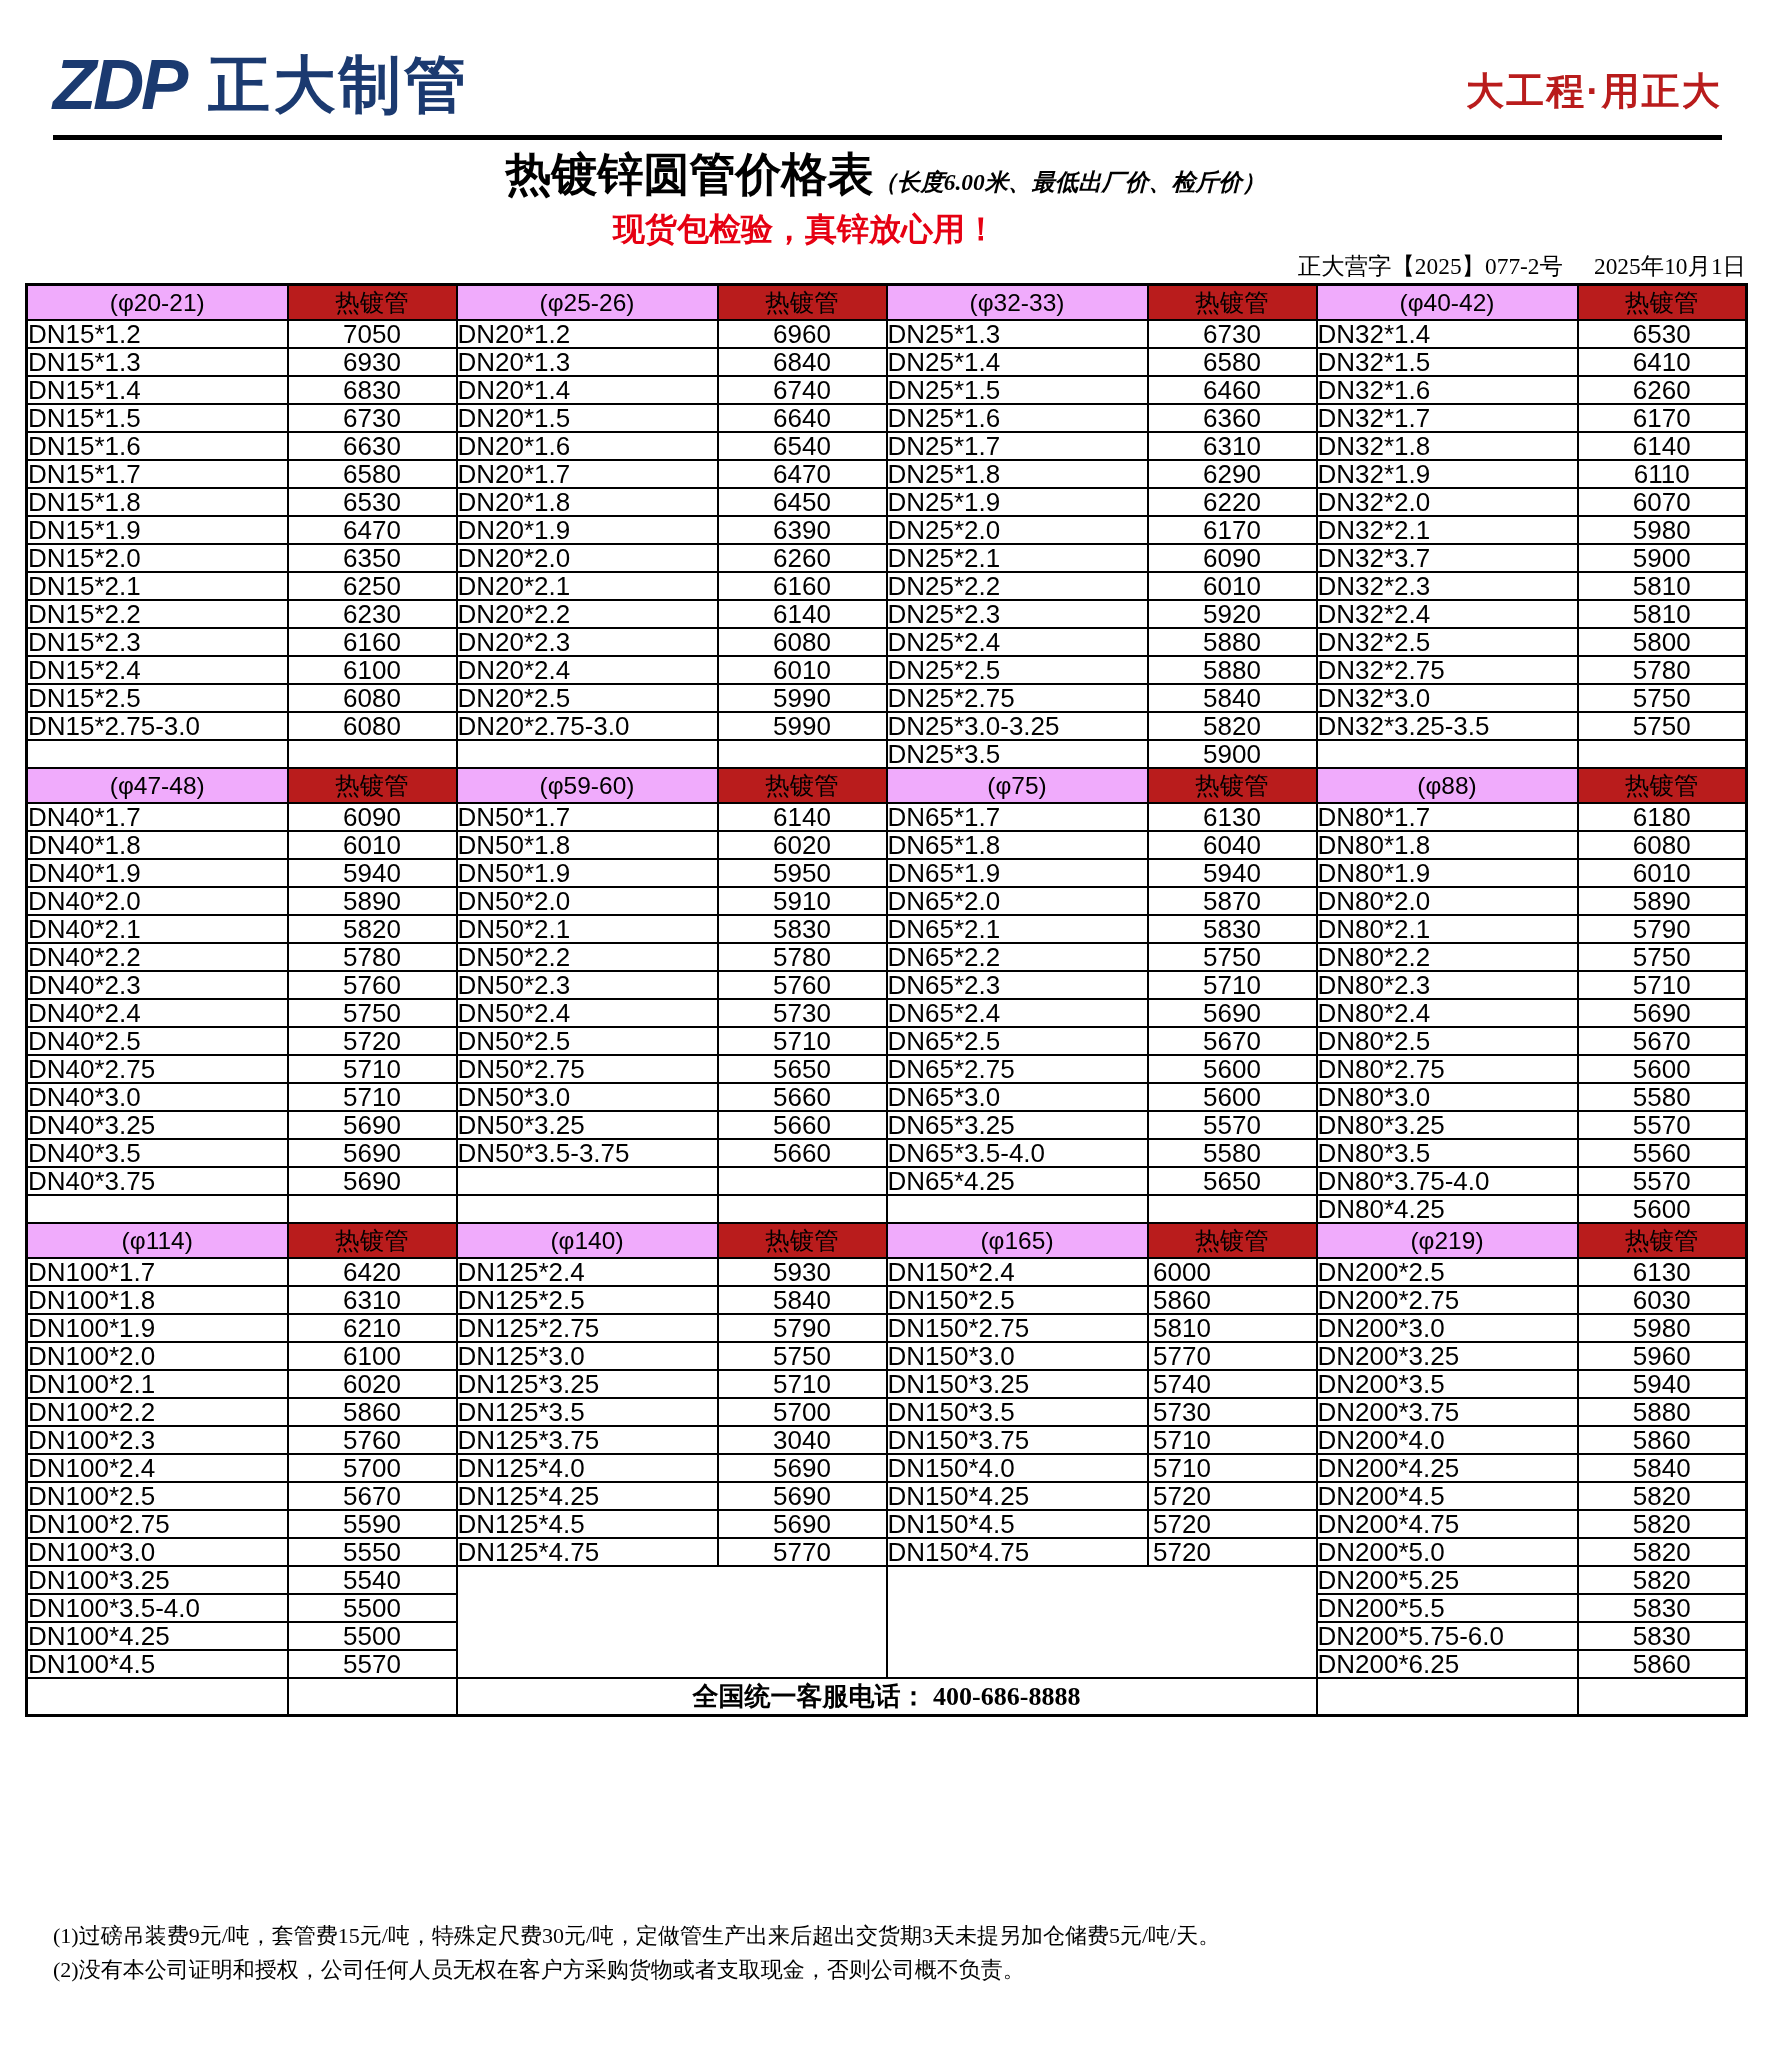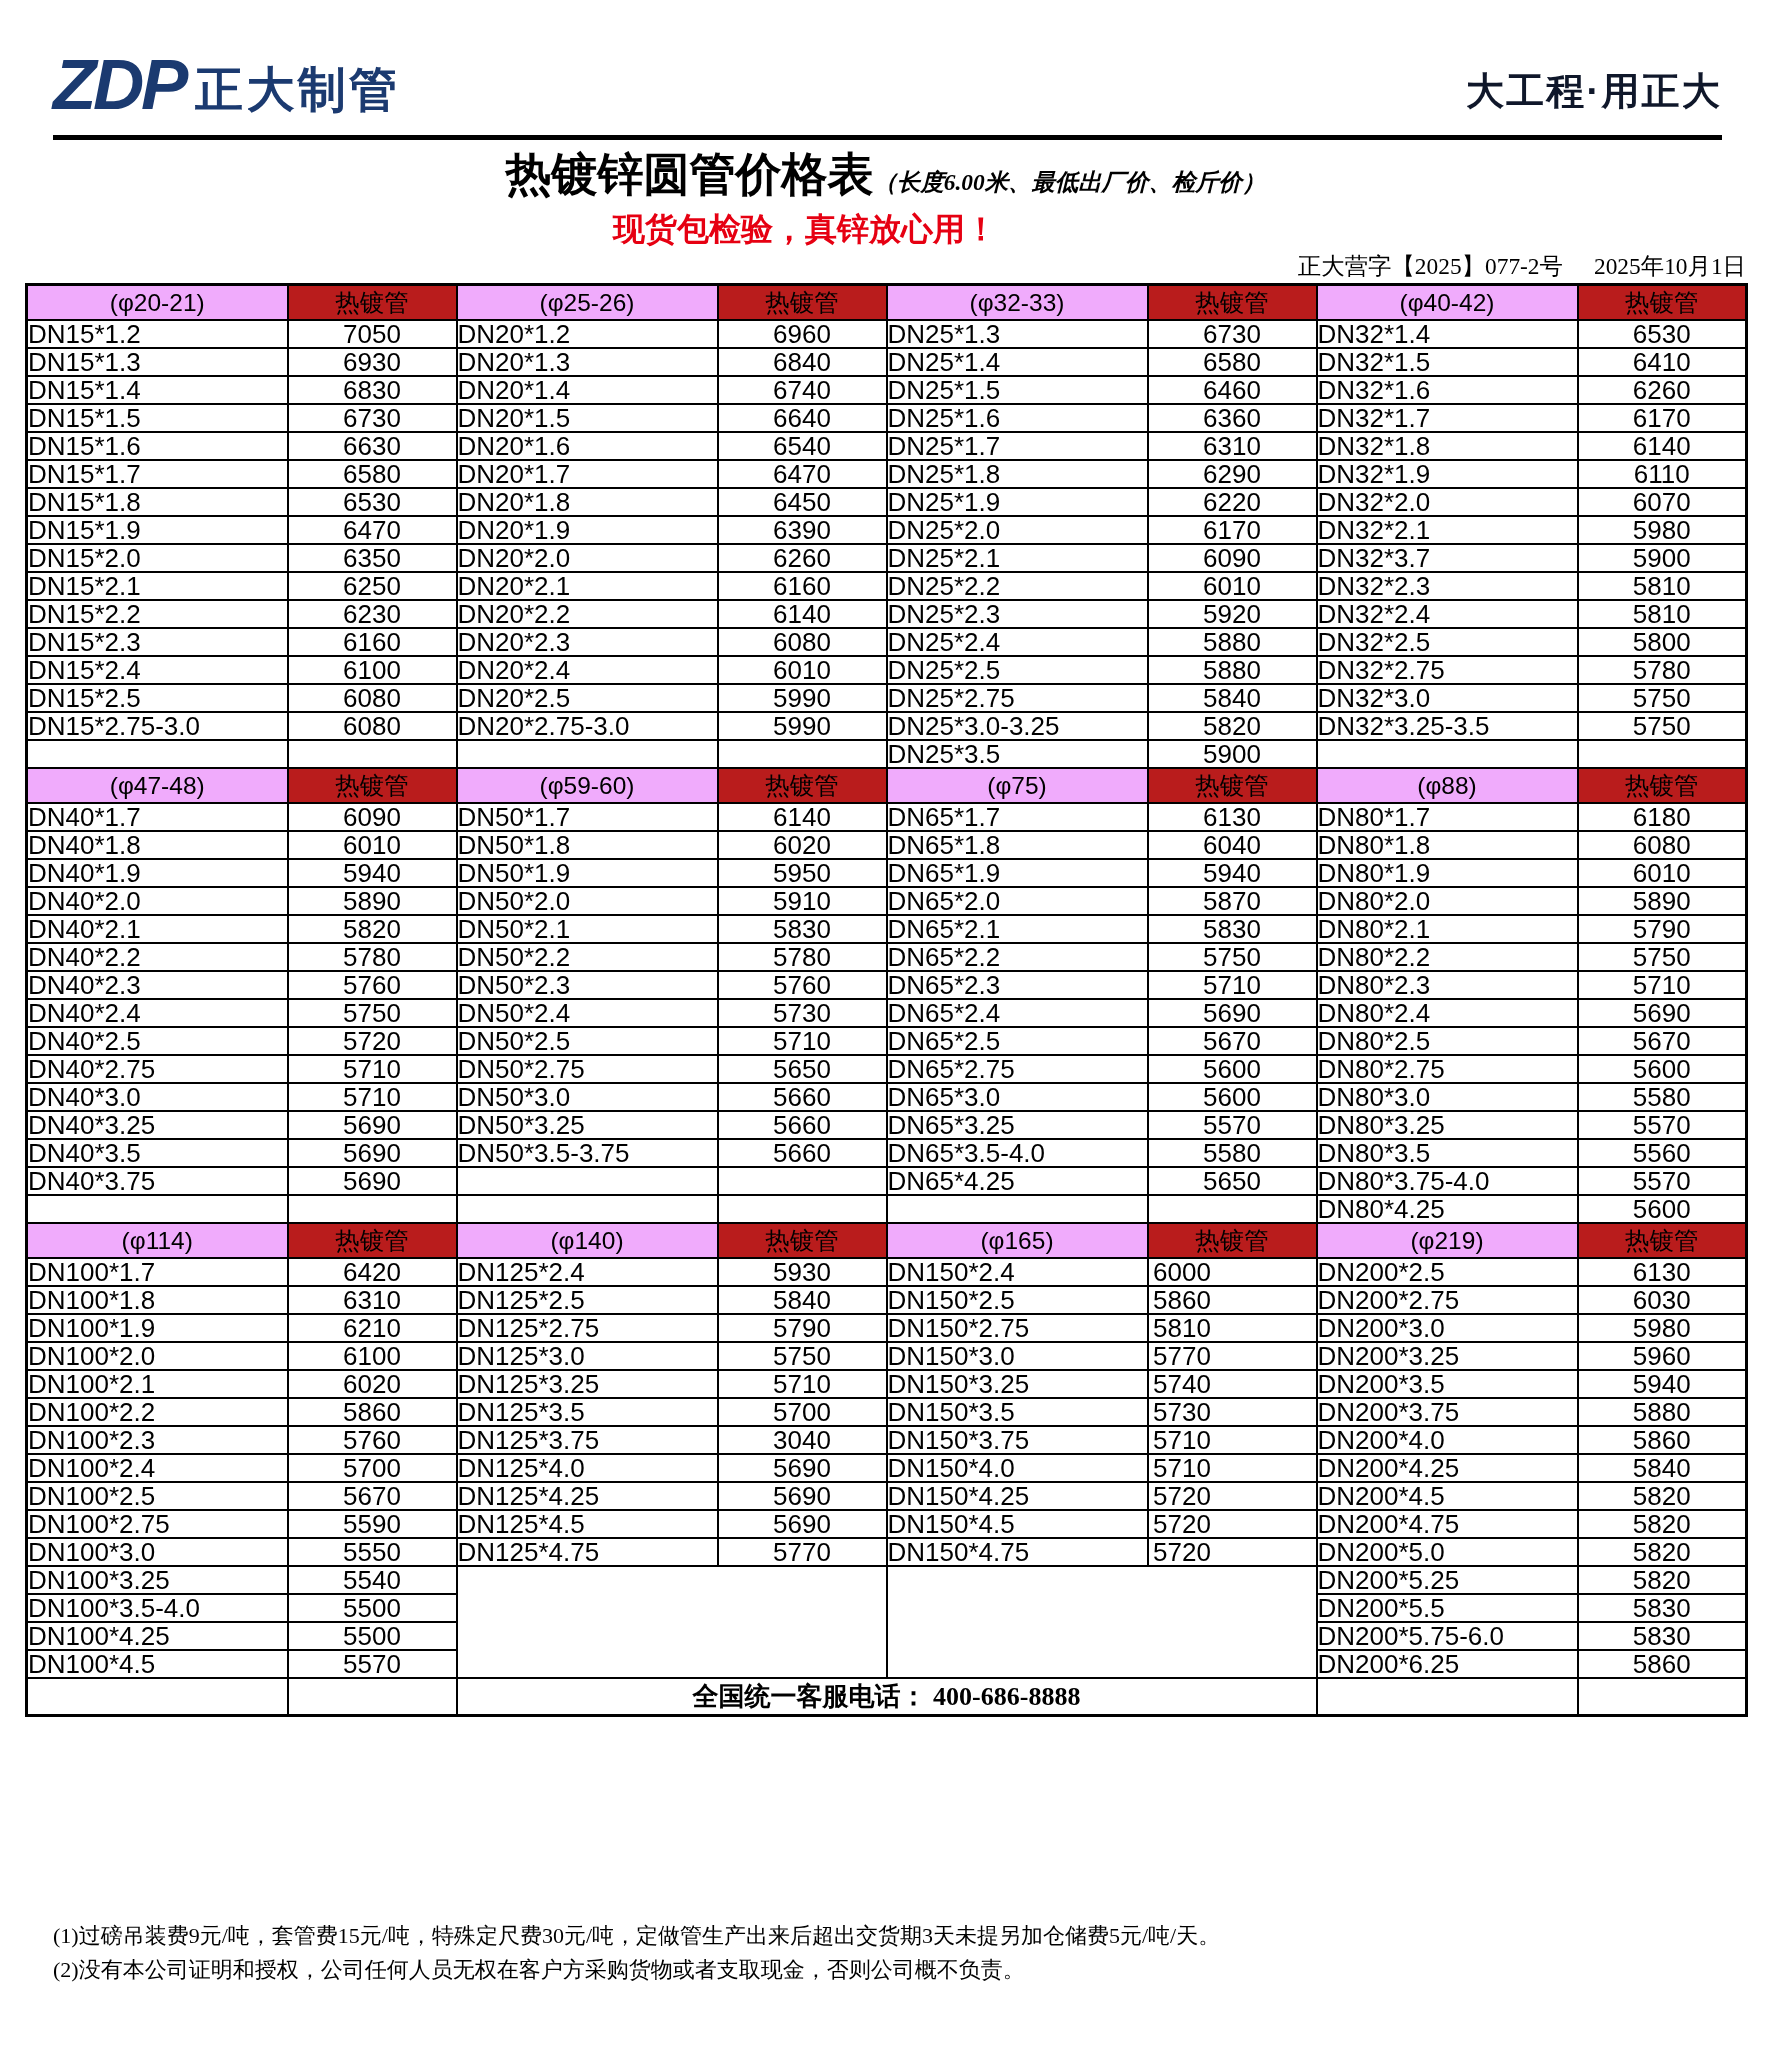--- a/index.html
+++ b/index.html
@@ -2,22 +2,22 @@
 <html style="font-size:9px"><head>
 <meta charset="utf-8">
 <style>
   html,body{margin:0;padding:0;background:#ffffff;}
   body{width:1771px;height:2066px;position:relative;font-family:"Liberation Sans",sans-serif;color:#000;}
 
   
   .hdr{position:absolute;left:0;top:0;width:1771px;height:139px;}
   .logo{position:absolute;left:53px;top:49px;white-space:nowrap;color:#1b3a70;}
   .logo .zdp{font-style:italic;font-weight:900;font-size:71px;letter-spacing:-3.3px;line-height:1;vertical-align:-3.3px;}
-  .logo .zdp-name{font-weight:900;font-size:48px;letter-spacing:3.3px;margin-left:10px;line-height:1;}
-  .slogan{position:absolute;right:49px;top:66px;color:#0f172a;font-weight:900;font-size:38px;letter-spacing:2.2px;}
+  .logo .zdp-name{font-weight:900;font-size:62px;letter-spacing:3.3px;margin-left:23px;line-height:1;}
+  .slogan{position:absolute;right:49px;top:66px;color:#b91c1c;font-weight:900;font-size:38px;letter-spacing:2.2px;}
   .rule{position:absolute;left:53px;right:49px;top:135px;height:5px;background:#000;}
 
   
   .title-line{position:absolute;left:0;top:144px;width:1771px;text-align:center;white-space:nowrap;
               font-family:"Liberation Serif","DejaVu Serif",serif;}
   .title-main{font-size:46px;font-weight:700;}
   .title-paren{font-size:23.4px;font-weight:700;font-style:italic;}
   .promo{position:absolute;left:0;top:208px;width:1610px;text-align:center;color:#e60012;
          font-size:32px;font-weight:700;font-family:"Liberation Serif","DejaVu Serif",serif;}
   .docline{position:absolute;right:25px;top:250px;font-size:23.4px;white-space:nowrap;

